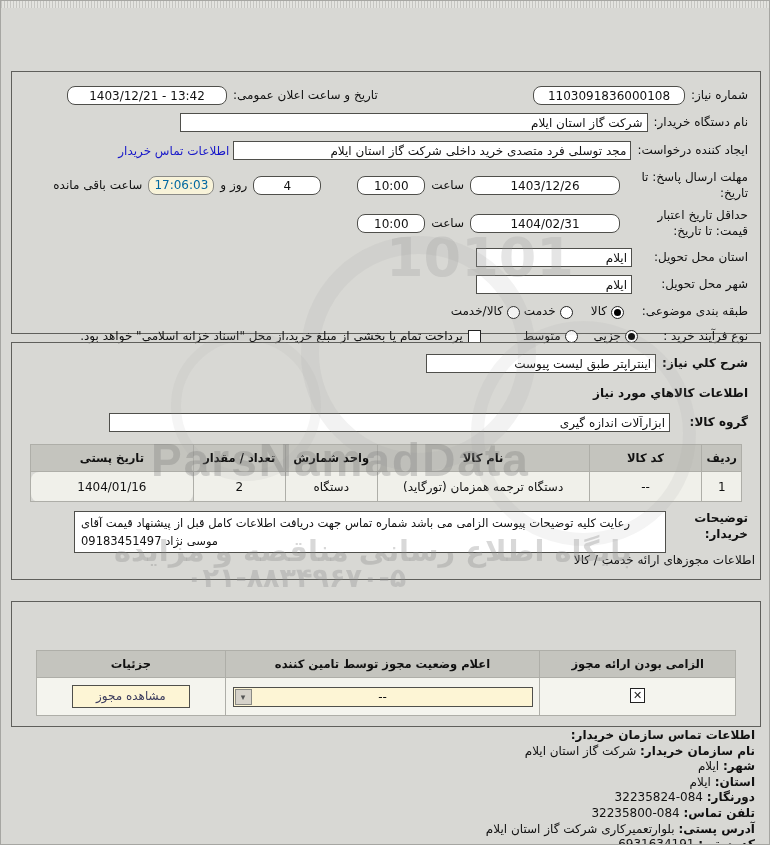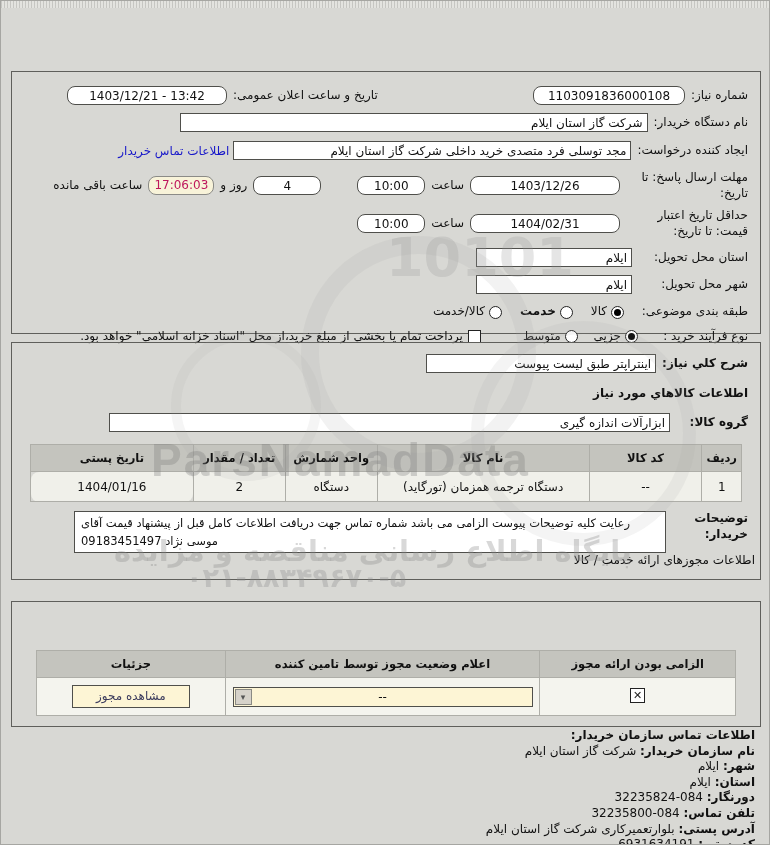--- a/index.html
+++ b/index.html
@@ -33,21 +33,21 @@
   .frow { display:flex; align-items:center; padding:0 12px; }
   .flabel { margin-left:6px; line-height:1.3; white-space:nowrap; }
   .flabel2 { width:122px; white-space:normal; }
   .inp {
     background:#fff; border:1px solid #4f4f4b; height:19px;
     font-family:inherit; font-size:12px; color:#111; padding:0 4px;
   }
   .ctr { text-align:center; direction:ltr;border-radius:8px; }
   .rgt { text-align:right; }
   .link { color:#1717c9; cursor:pointer; white-space:nowrap; }
-  .cd { background:#f8f3d9; border:1px solid #8b8b87; color:#be185d; }
+  .cd { background:#f8f3d9; border:1px solid #8b8b87; color:#0369a1; }
   .radio { width:13px; height:13px; border:1px solid #222; border-radius:50%;
     background:#fff; display:inline-block; flex:none; margin-left:4px; position:relative; }
   .radio.on::after { content:""; position:absolute; inset:2px; background:#000; border-radius:50%; }
   .chk { width:13px; height:13px; border:1px solid #222; background:#fff;
     display:inline-block; flex:none; margin-left:5px; position:relative; }
   .chk.x::after { content:"✕"; position:absolute; inset:0; font-size:11px;
     line-height:13px; text-align:center; color:#222; }
   .bold { font-weight:bold; }
   table { border-collapse:collapse; }
   .gtable { width:712px; margin:0 auto; border:1px solid #8f8f89; }
@@ -139,21 +139,21 @@
     <div class="frow" style="margin-top:8px;">
       <span class="flabel" style="width:110px;">شهر محل تحویل:</span>
       <input class="inp rgt" style="width: 156px;" value="ایلام">
     </div>
 
     <div class="frow" style="margin-top:10px;">
       <span class="flabel" style="width:118px;">طبقه بندی موضوعی:</span>
       <span class="radio on"></span>
       <span class="flabel" style="margin-left:18px;">کالا</span>
       <span class="radio"></span>
-      <span class="flabel" style="margin-left:18px;font-weight:bold;">خدمت</span>
+      <span class="flabel" style="margin-left:4px;">خدمت</span>
       <span class="radio"></span>
       <span class="flabel">کالا/خدمت</span>
     </div>
 
     <div class="frow" style="margin-top:9px;">
       <span class="flabel" style="width:104px;">نوع فرآیند خرید :</span>
       <span class="radio on"></span>
       <span class="flabel" style="margin-left:16px;">جزیی</span>
       <span class="radio"></span>
       <span class="flabel" style="margin-left:42px;">متوسط</span>

